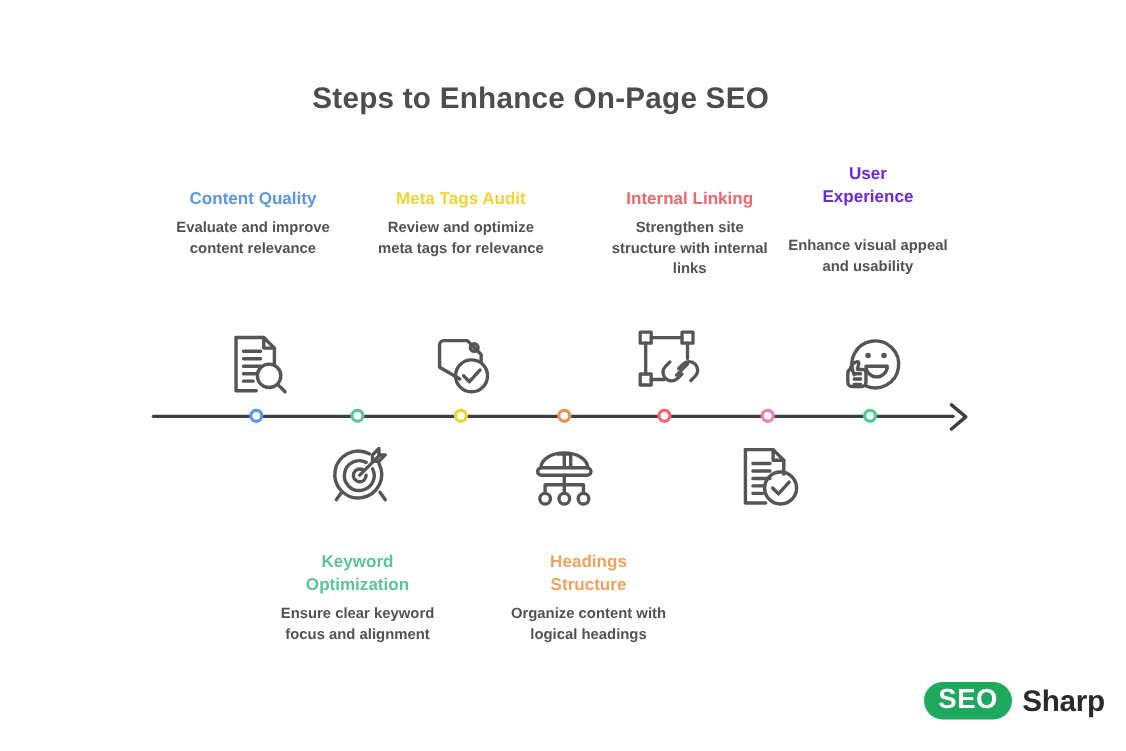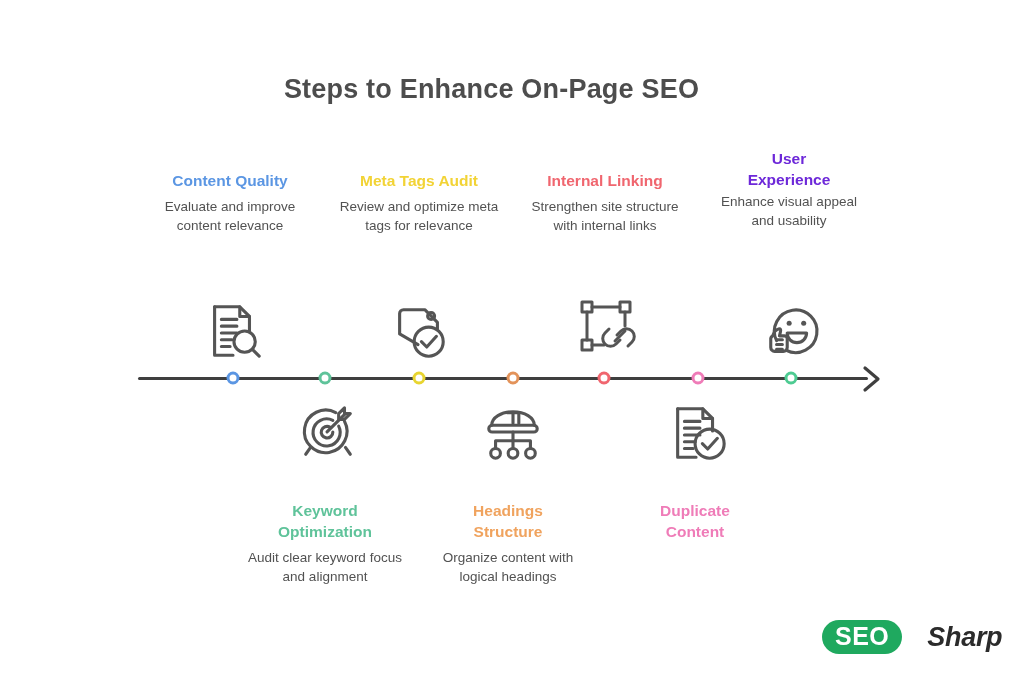--- a/index.html
+++ b/index.html
@@ -73,86 +73,85 @@
     font-size: 15.5px;
     font-weight: bold;
     line-height: 21px;
     margin: 0;
   }
   .step-desc {
     font-size: 13.5px;
     line-height: 18.5px;
     color: #525252;
     margin-top: 7px;
-    font-weight: 400;
+    font-weight: 700;
   }
   .icon-wrap {
     position: absolute;
     width: 74px;
     height: 66px;
     display: flex;
     align-items: center;
     justify-content: center;
   }
   .icon-wrap svg { display: block; }
 
   
   .logo {
     position: absolute;
-    left: 822px;
+    left: 840px;
     top: 620px;
     display: flex;
     align-items: center;
-    gap: 25px;
+    gap: 9px;
   }
   .logo-pill {
     background: #1fa95f;
     border-radius: 18px;
     padding: 4px 13px 5px 13px;
     color: #ffffff;
     font-size: 25px;
     font-weight: bold;
     letter-spacing: 0.5px;
     line-height: 1;
     position: relative;
   }
   .logo-word {
     color: #2b2b2b;
     font-size: 27px;
     font-weight: bold;
     line-height: 1;
     letter-spacing: -0.3px;
-    font-style: italic;
   }
 </style>
 </head>
 <body>
 
 <div class="canvas">
 
   <div id="page-title">Steps to Enhance On-Page SEO</div>
 
   <div class="step" style="left:150px; top:170px;">
     <div class="step-title" style="color:#5b96e3;">Content Quality</div>
     <div class="step-desc">Evaluate and improve content relevance</div>
   </div>
 
   <div class="step" style="left:339px; top:170px;">
     <div class="step-title" style="color:#f2d335;">Meta Tags Audit</div>
     <div class="step-desc">Review and optimize meta tags for relevance</div>
   </div>
 
-  <div class="step" style="left:525px; top:170px;">
+  <div class="step" style="left:547px; top:170px;">
     <div class="step-title" style="color:#f0666f;">Internal Linking</div>
     <div class="step-desc">Strengthen site structure with internal links</div>
   </div>
 
   <div class="step" style="left:709px; top:148px; width:160px;">
     <div class="step-title" style="color:#6d28d9; max-width:120px; margin:0 auto;">User Experience</div>
-    <div class="step-desc" style="margin-top:3px;">Enhance visual appeal and usability</div>
+    <div class="step-desc" style="margin-top:24px;">Enhance visual appeal and usability</div>
   </div>
 
   <div class="icon-wrap" style="left:196px; top:298px;">
     <svg width="62" height="62" viewBox="0 0 64 64" fill="none" stroke="#555" stroke-width="3.2" stroke-linecap="round" stroke-linejoin="round">
       <path d="M13 7 h26 l10 10 v16"></path>
       <path d="M13 7 v50 h19"></path>
       <path d="M39 7 v10 h10"></path>
       <path d="M20 20 h16 M20 27 h16 M20 34 h16 M20 41 h11 M20 48 h9"></path>
       <circle cx="44" cy="43" r="11"></circle>
       <path d="M52.5 51.5 L59 58"></path>
@@ -237,30 +236,29 @@
       <path d="M11 7 v50 h19"></path>
       <path d="M37 7 v10 h10"></path>
       <path d="M18 20 h16 M18 27 h16 M18 34 h16 M18 41 h11 M18 48 h9"></path>
       <circle cx="44" cy="43" r="15"></circle>
       <path d="M36.5 43 l5.5 5.5 L52 37.5"></path>
     </svg>
   </div>
 
   <div class="step" style="left:245px; top:500px;">
     <div class="step-title" style="color:#5fc39a;">Keyword Optimization</div>
-    <div class="step-desc">Audit clear keyword focus and alignment</div>
-  </div>
-
-  <div class="step" style="left:428px; top:500px;text-align:center;">
+    <div class="step-desc">Ensure clear keyword focus and alignment</div>
+  </div>
+
+  <div class="step" style="left:455px; top:500px;text-align:center;">
     <div class="step-title" style="color:#f0a35e; max-width:120px; margin:0 auto;">Headings Structure</div>
     <div class="step-desc">Organize content with logical headings</div>
   </div>
 
   <div class="step" style="left:615px; top:500px;">
-    <div class="step-title" style="color:#ef7cb8; max-width:120px; margin:0 auto;">Duplicate Content</div>
   </div>
 
   <div class="logo">
     <div class="logo-pill">SEO</div>
     <div class="logo-word">Sharp</div>
   </div>
 
 </div>
 
 </body></html>

